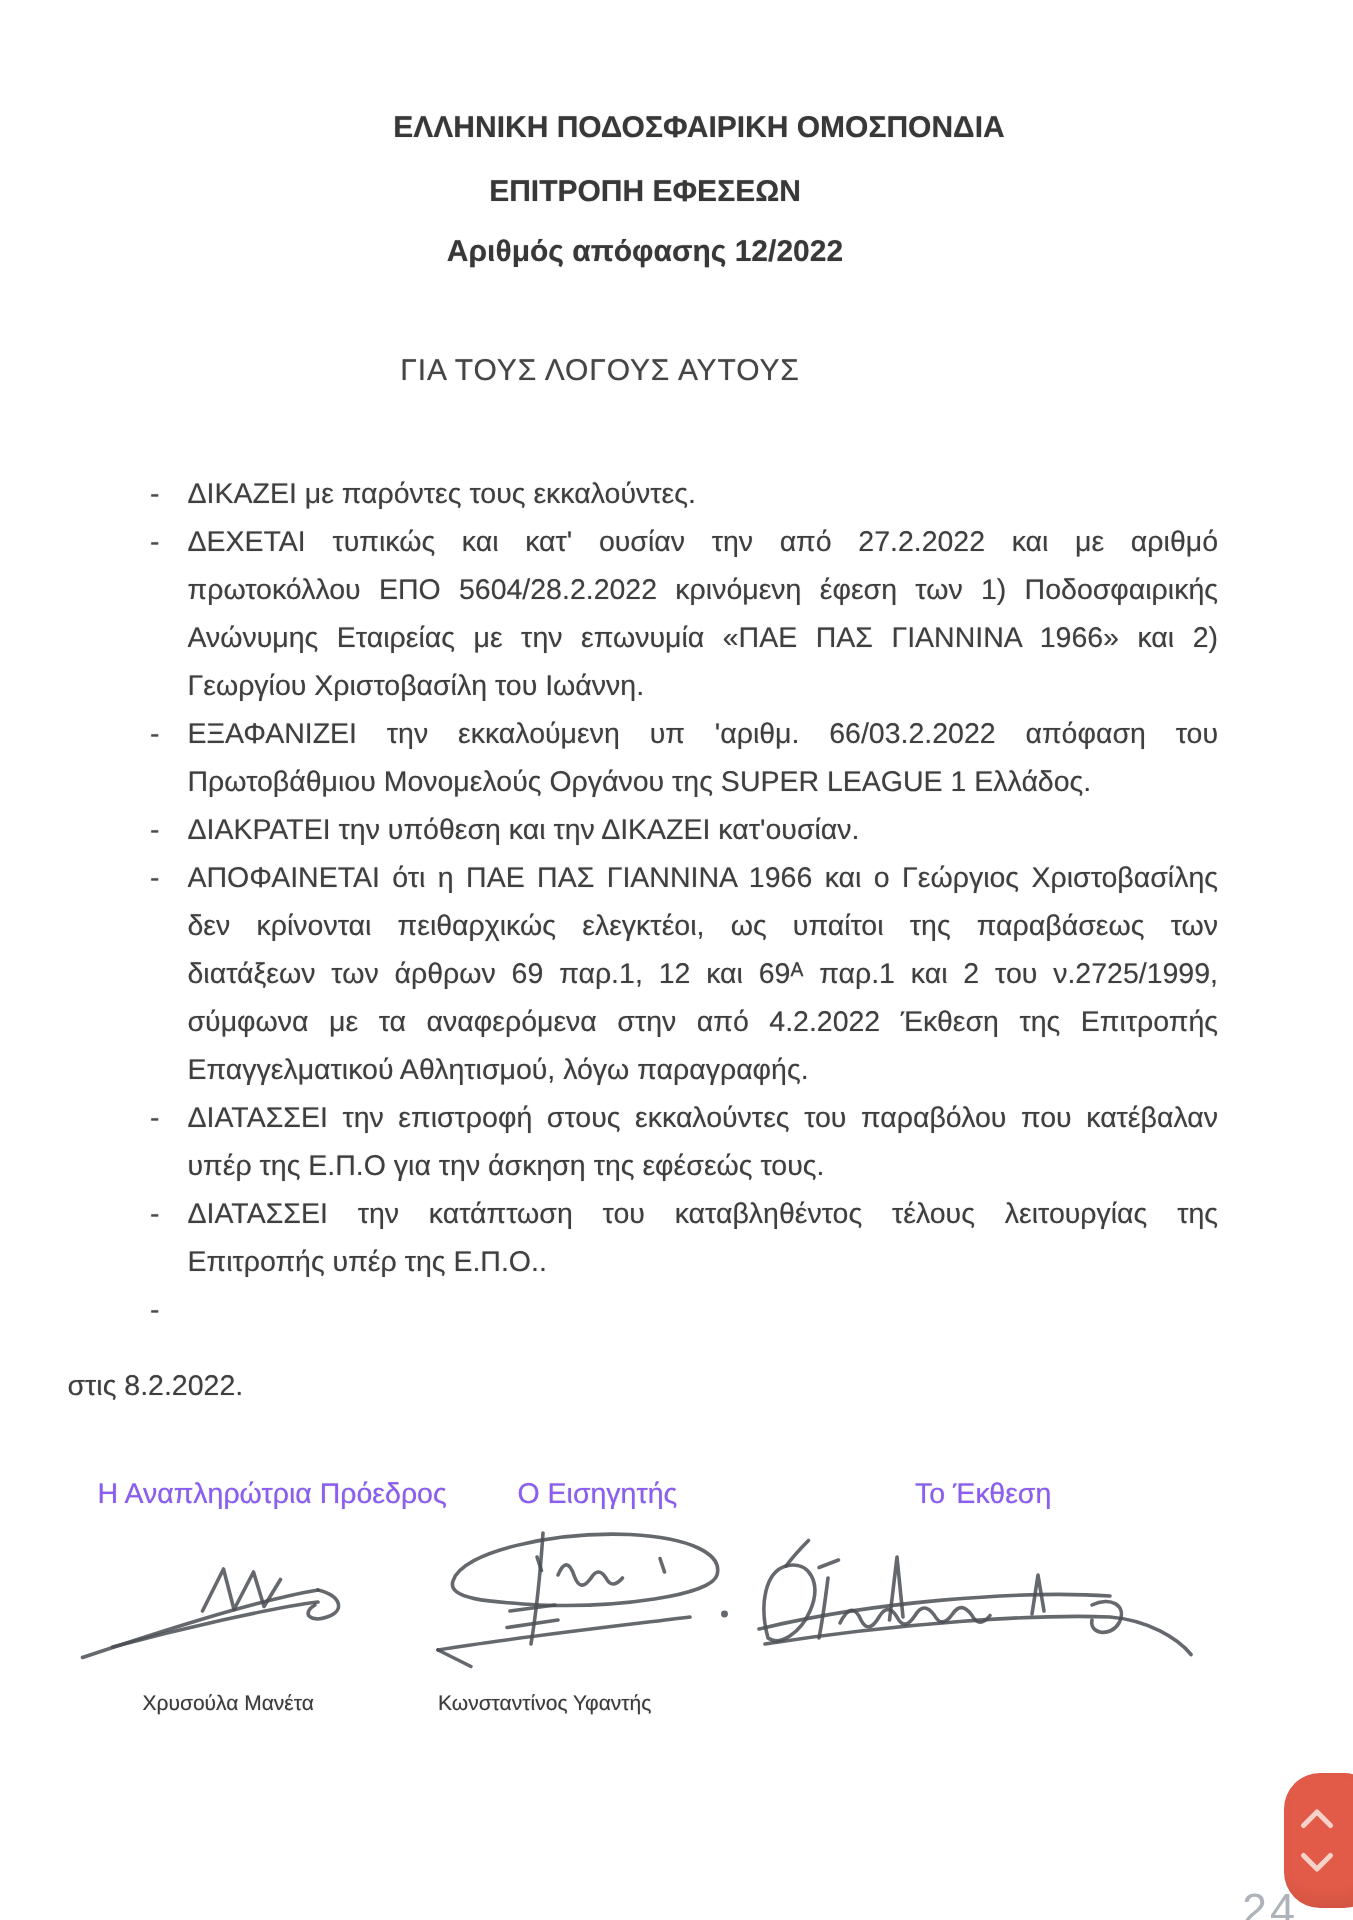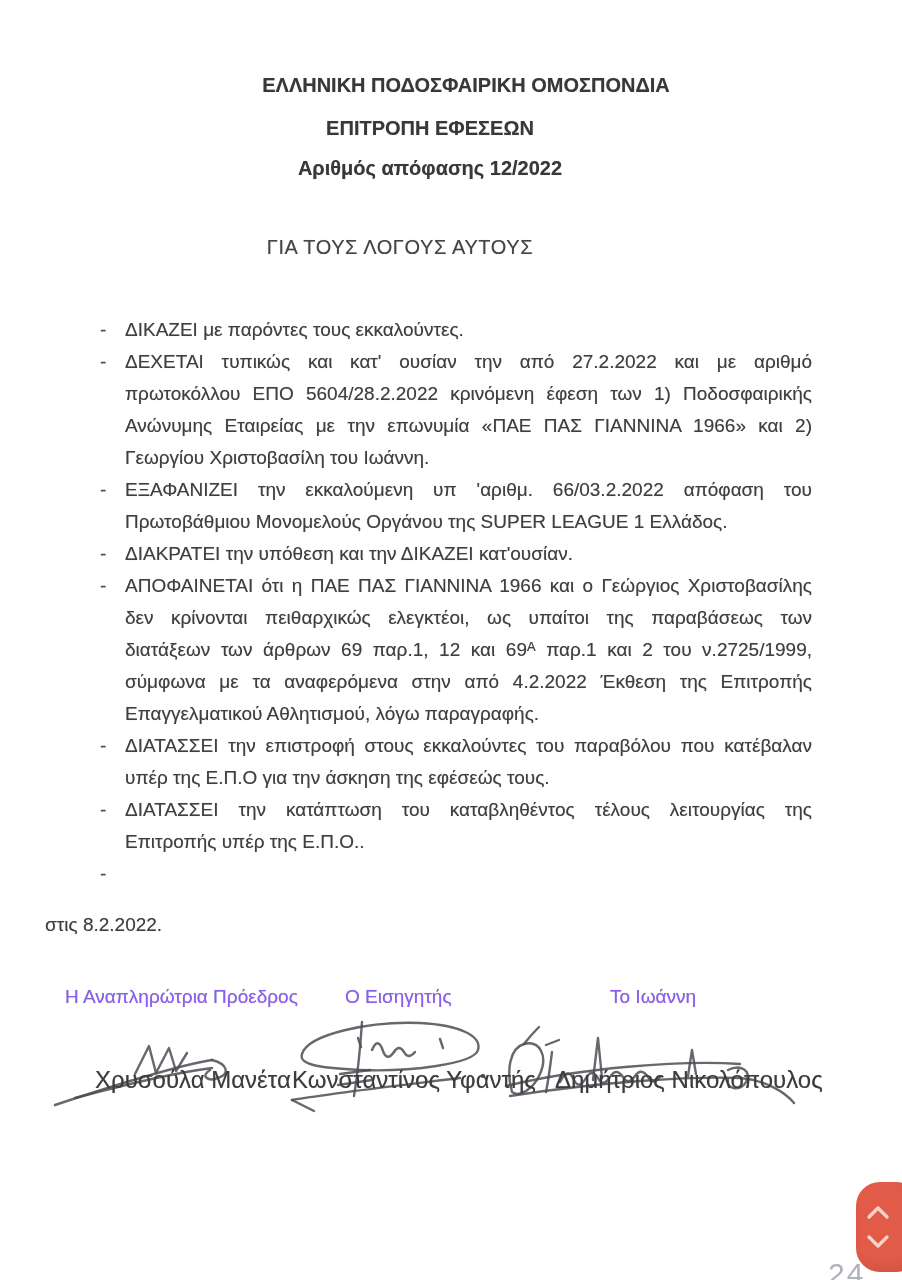--- a/index.html
+++ b/index.html
@@ -20,21 +20,21 @@
   .dash{flex:0 0 25px;width:25px;font-size:19px;line-height:32px;color:#4a4a4a;}
   .bl{flex:1;min-width:0;}
   .ln{font-size:19px;line-height:32px;height:32px;overflow:hidden;white-space:normal;}
   .jl{text-align:justify;text-align-last:justify;}
   .closing{position:absolute;left:45px;top:909px;width:770px;}
   .ind{padding-left:83px;}
   .role{position:absolute;top:985px;font-size:19px;line-height:24px;color:#8b5cf6;}
   .role-1{left:65px;}
   .role-2{left:345px;}
   .role-3{left:610px;}
-  .sig-name{position:absolute;top:1068px;font-size:24px;line-height:24px;color:#3c3c3c;}
+  .sig-name{position:absolute;top:1123px;font-size:14px;line-height:24px;color:#3c3c3c;}
   .name-1{left:95px;}
   .name-2{left:292px;}
   .name-3{left:555px;}
   .sig-svg{position:absolute;left:40px;top:1012px;width:780px;height:108px;}
   .sig-svg path{fill:none;stroke:#4a4d54;stroke-width:2.4;stroke-linecap:round;
                 stroke-linejoin:round;opacity:0.85;}
   .scroll-pill{position:absolute;left:856px;top:1182px;width:64px;height:90px;
                border-radius:24px;background:#e25b48;
                box-shadow:inset -4px -6px 10px rgba(0,0,0,0.07);}
   .chev{position:absolute;left:10px;width:24px;height:15px;}
@@ -123,21 +123,21 @@
     </div>
 
   </div>
 
   <div class="closing">
     <div class="ln">στις 8.2.2022.</div>
   </div>
 
   <span class="role role-1">Η Αναπληρώτρια Πρόεδρος</span>
   <span class="role role-2">Ο Εισηγητής</span>
-  <span class="role role-3">Το Ιωάννη</span>
+  <span class="role role-3">Το Έκθεση</span>
 
   <svg class="sig-svg" viewBox="0 0 780 108">
 
     <g>
       <path d="M 15,93 C 60,78 130,55 172,48"></path>
       <path d="M 172,48 C 188,52 190,62 178,66 C 168,70 160,64 170,58"></path>
       <path d="M 95,62 l 14,-28 l 7,27 l 13,-25 l 7,23 l 11,-18"></path>
       <path d="M 35,86 C 80,74 140,60 172,56"></path>
     </g>
 
@@ -163,21 +163,20 @@
       <path d="M 553,68 L 558,26 L 562,66"></path>
       <path d="M 648,64 L 652,38 L 656,62"></path>
       <path d="M 466,74 C 540,56 640,48 700,52"></path>
       <path d="M 470,84 C 560,70 650,64 700,66 C 725,68 745,80 754,91"></path>
       <path d="M 688,58 C 700,52 712,58 706,70 C 700,80 686,77 688,68"></path>
     </g>
   </svg>
 
   <span class="sig-name name-1">Χρυσούλα Μανέτα</span>
   <span class="sig-name name-2">Κωνσταντίνος Υφαντής</span>
-  <span class="sig-name name-3">Δημήτριος Νικολόπουλος</span>
 
   <div class="scroll-pill">
     <svg class="chev chev-up" viewBox="0 0 24 15">
       <polyline points="3,12 12,3 21,12"></polyline>
     </svg>
     <svg class="chev chev-down" viewBox="0 0 24 15">
       <polyline points="3,3 12,12 21,3"></polyline>
     </svg>
   </div>
 

